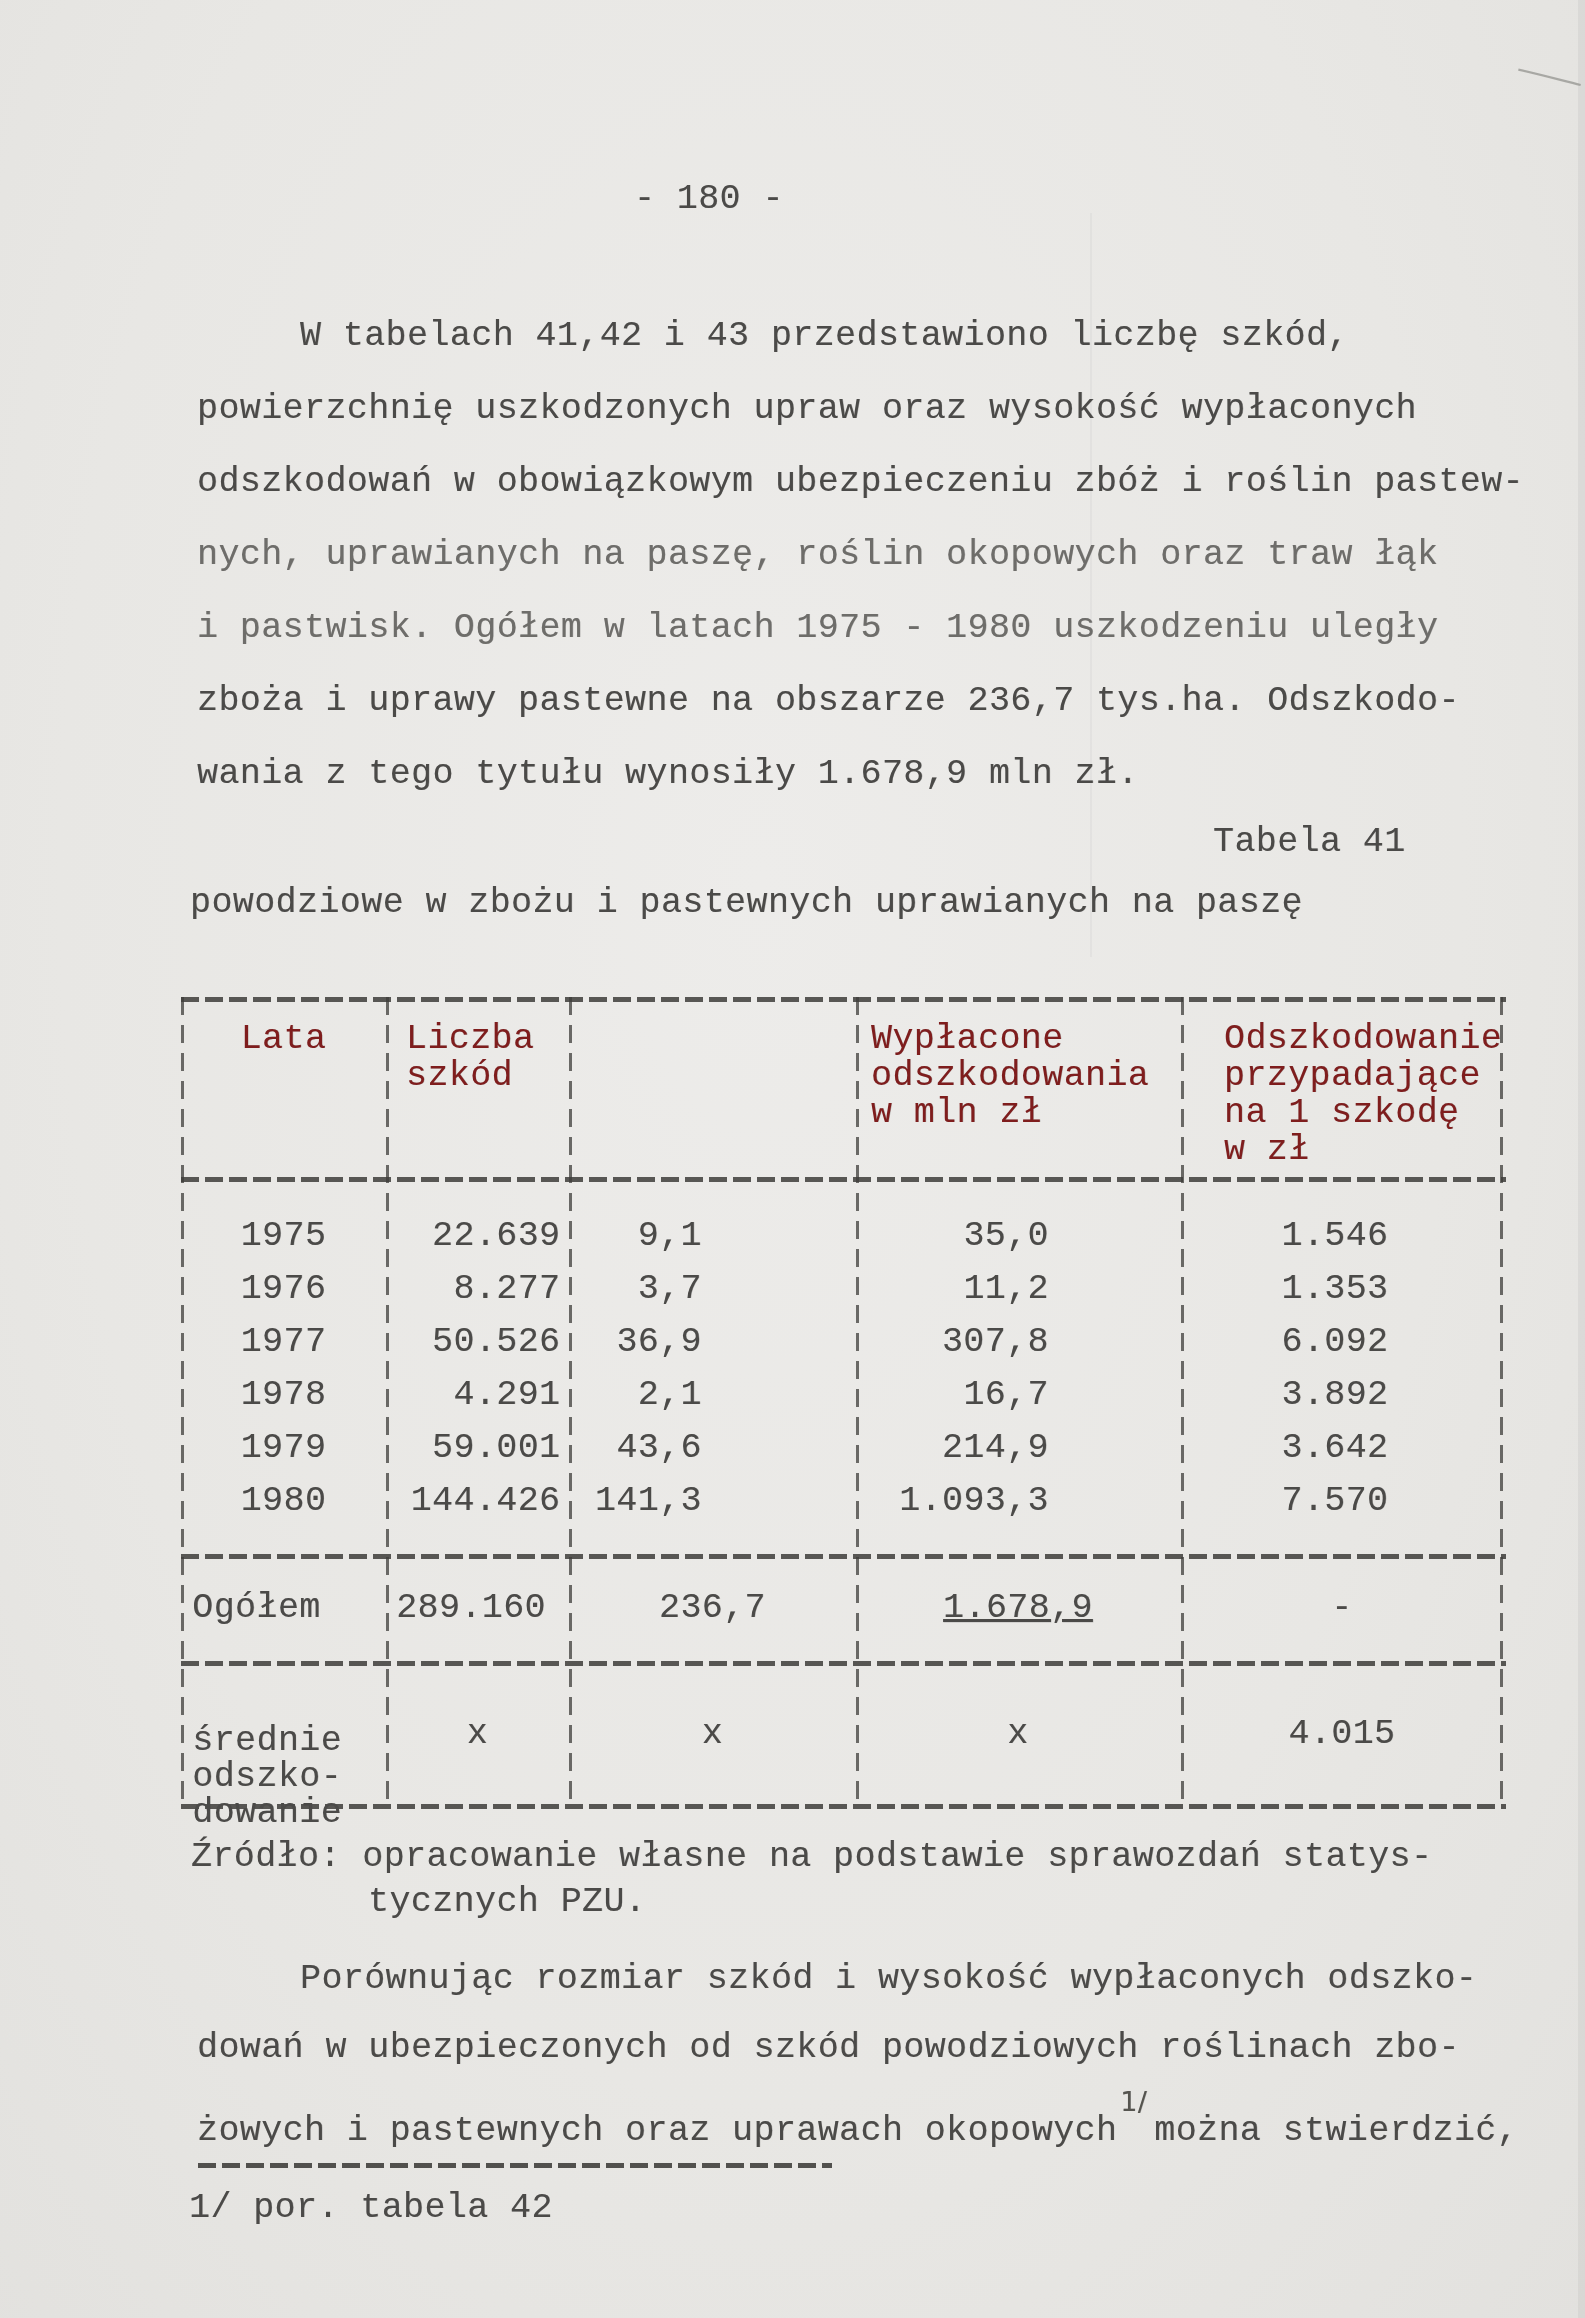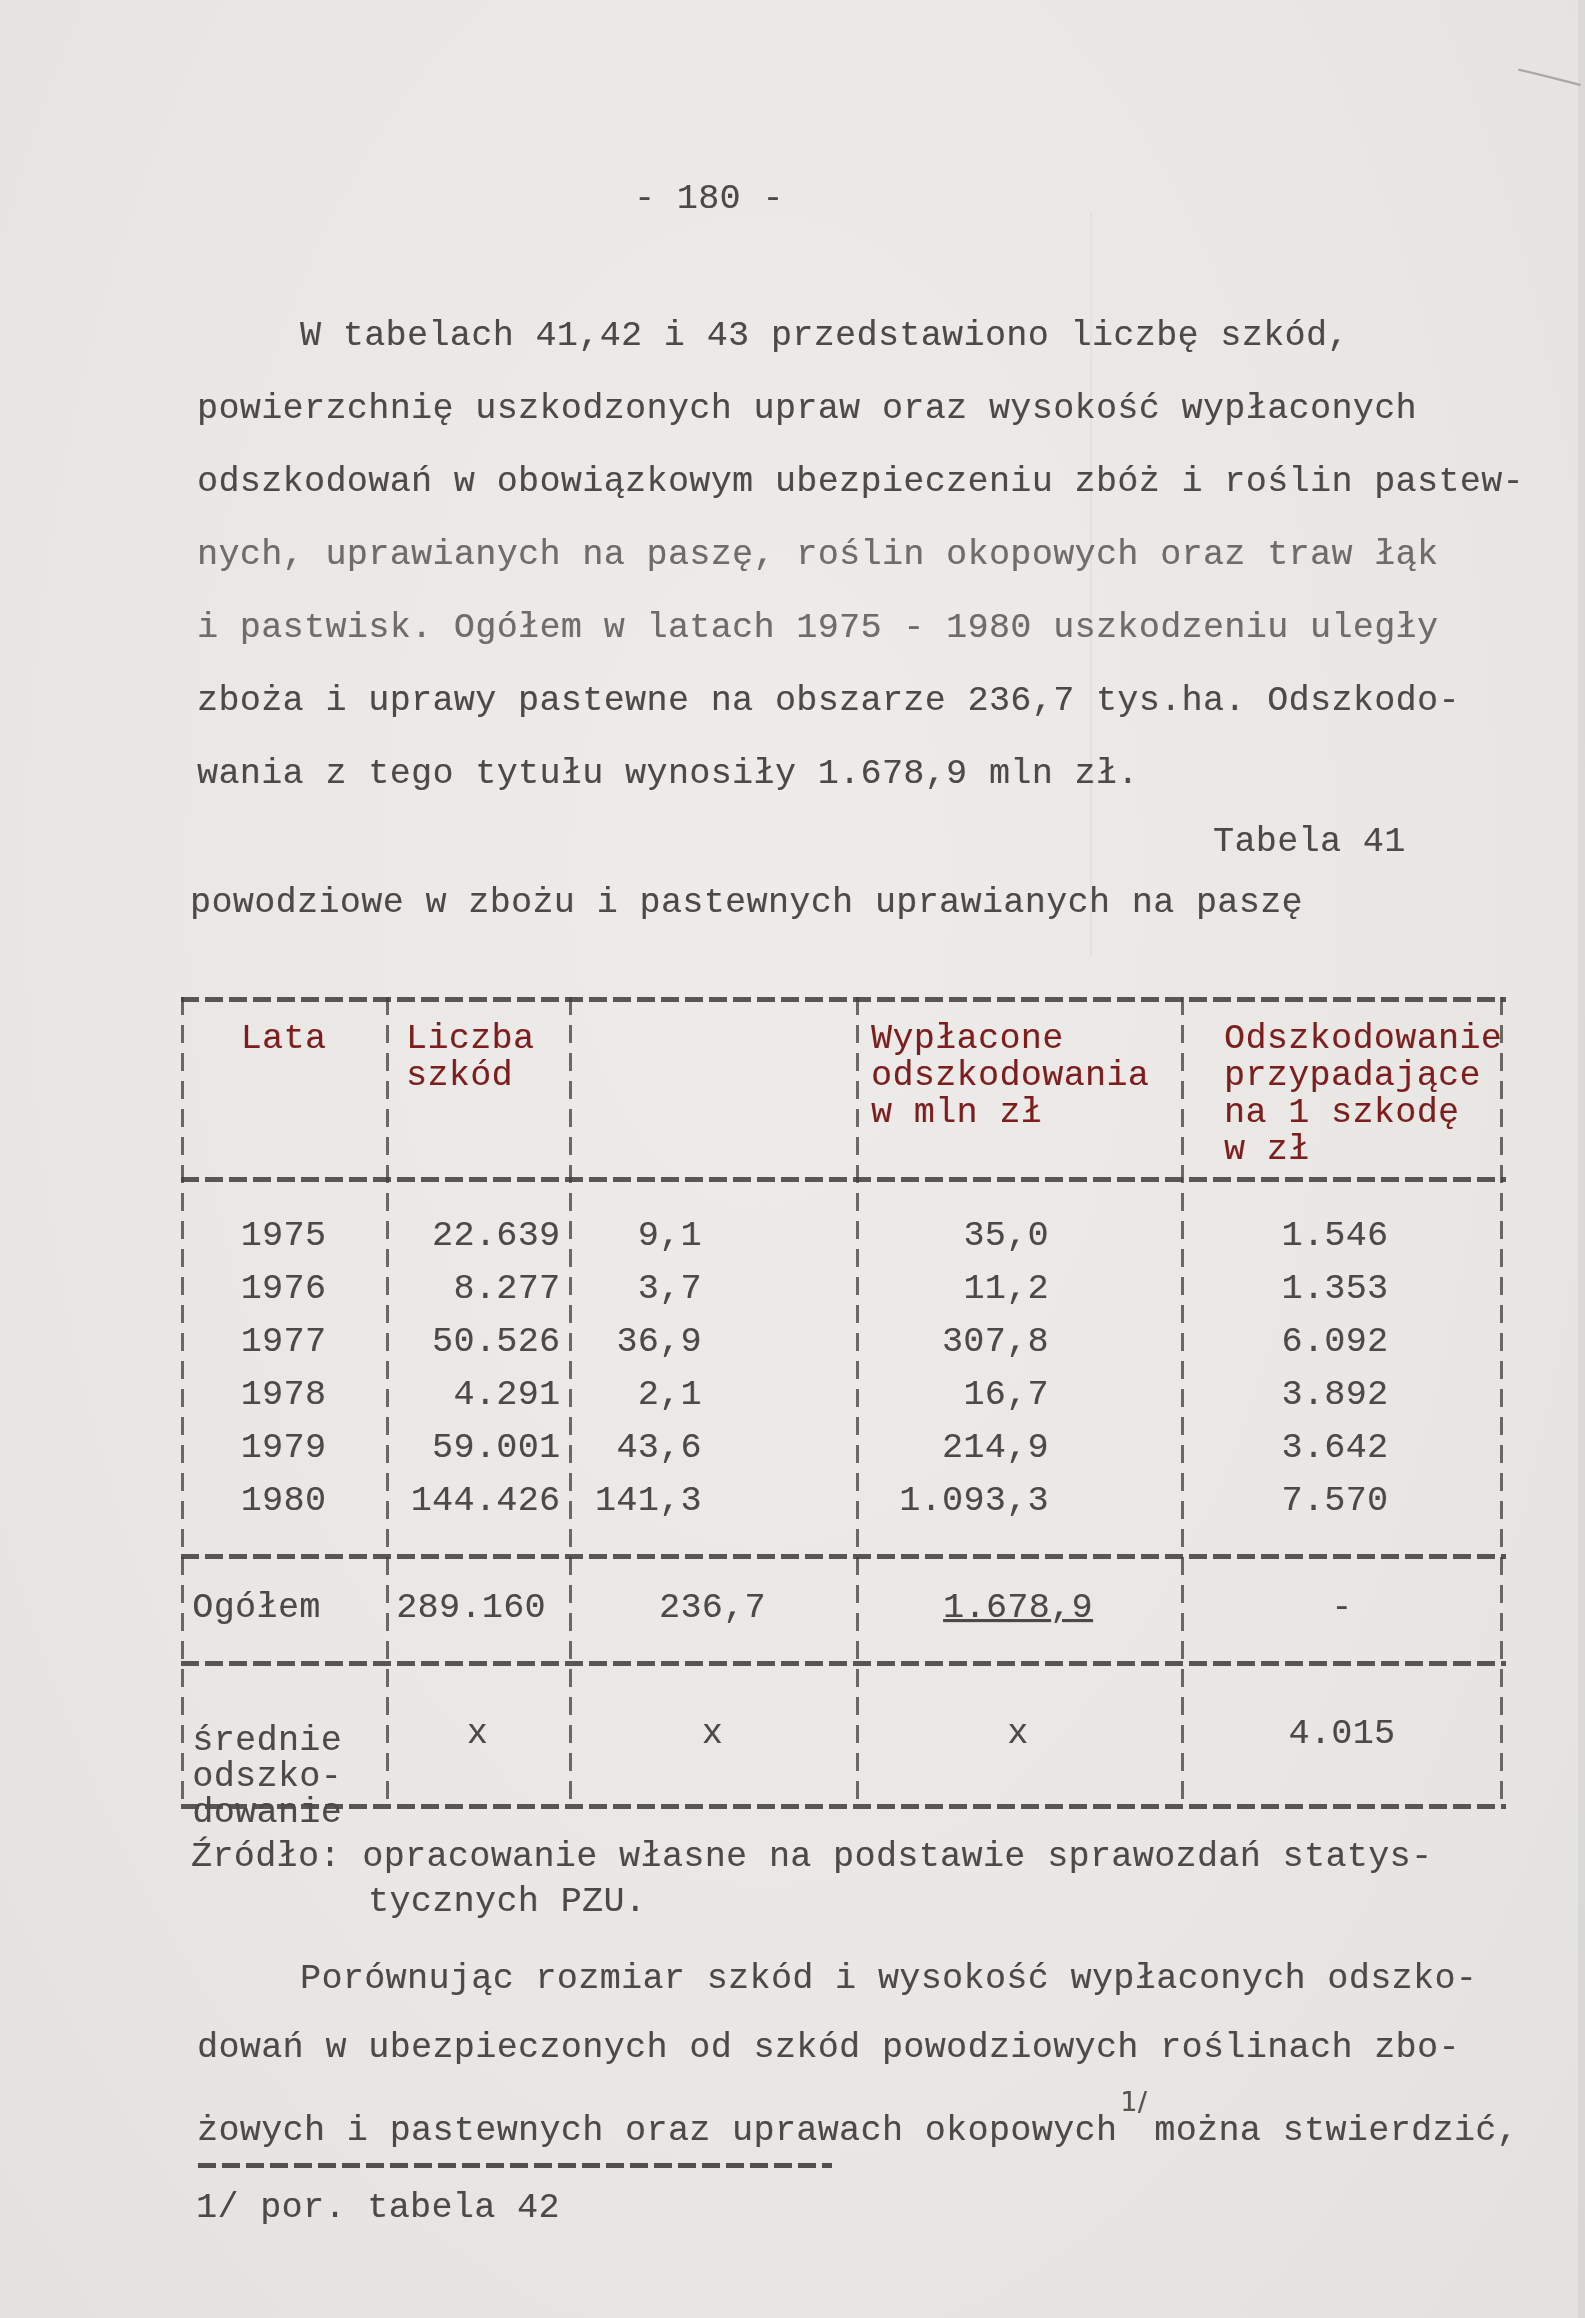--- a/index.html
+++ b/index.html
@@ -176,14 +176,14 @@
   <div class="src2">tycznych PZU.</div>
 </div>
 
 <div class="abs txt para2" style="left:197px;top:1945px;">
   <div class="indent">Porównując rozmiar szkód i wysokość wypłaconych odszko-</div>
   <div>dowań w ubezpieczonych od szkód powodziowych roślinach zbo-</div>
   <div><span>żowych i pastewnych oraz uprawach okopowych</span><sup class="fnref">1/</sup><span>można stwierdzić,</span></div>
 </div>
 
 <div class="abs fnsep"></div>
-<div class="abs txt" style="left:196px;top:2188px;">1/ por. tabela 42</div>
+<div class="abs txt" style="left:189px;top:2188px;">1/ por. tabela 42</div>
 
 
 </body></html>

